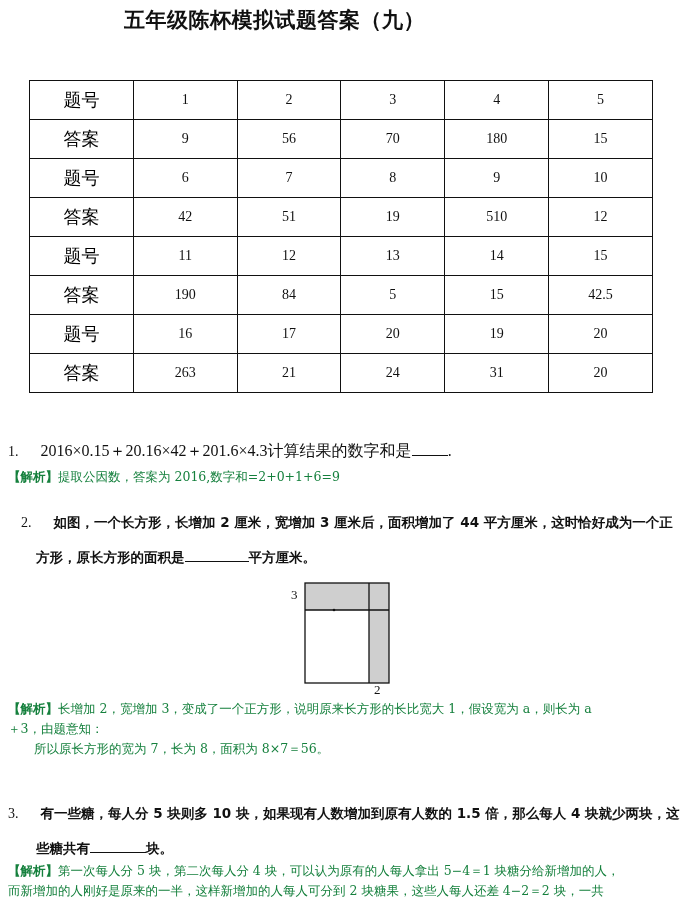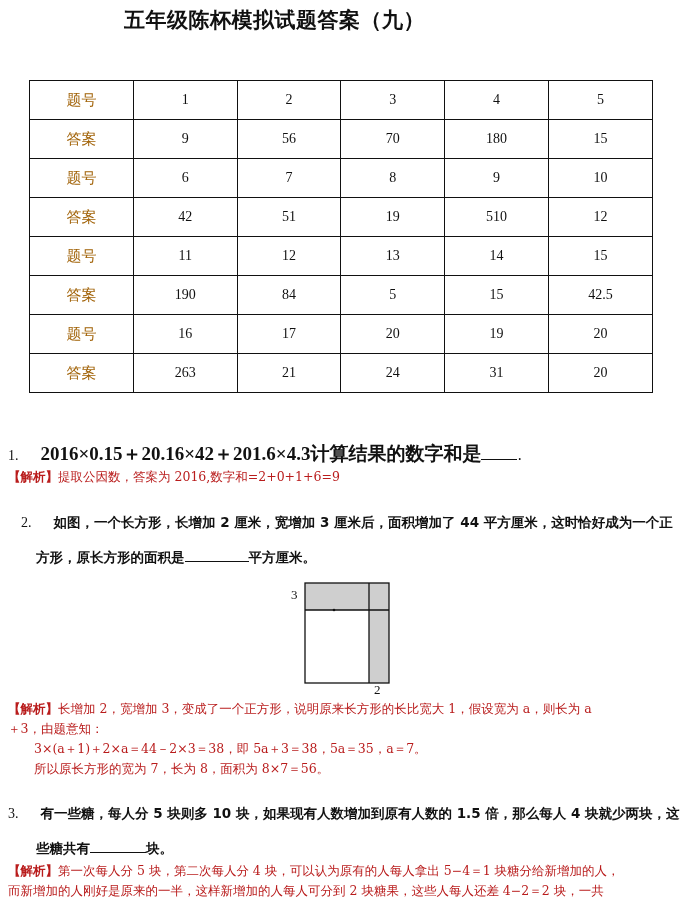--- a/index.html
+++ b/index.html
@@ -16,31 +16,31 @@
   table.answers {
     position: absolute; left: 29px; top: 80px;
     border-collapse: collapse; width: 624px;
   }
   table.answers td {
     border: 1.3px solid #111; height: 38px; text-align: center; vertical-align: middle;
     font-family: "Liberation Serif", "DejaVu Serif", serif; font-size: 14px;
     padding: 0; width: 104px;
   }
   table.answers td.label {
-    font-family: "DejaVu Sans", "Liberation Sans", sans-serif; font-size: 15px; color: #a16207;
+    font-family: "DejaVu Sans", "Liberation Sans", sans-serif; font-size: 18px; color: #000000;
   }
   .q { position: absolute; left: 8px; font-size: 14px; }
   .qnum { display: inline-block; width: 28px; font-family: "Liberation Serif", serif; }
   .qtext {
     font-family: "DejaVu Sans", "Liberation Sans", sans-serif; font-weight: bold; font-size: 13.5px;
   }
   .blank { display: inline-block; border-bottom: 1.2px solid #111; height: 14px; vertical-align: baseline; }
   .sol {
     position: absolute; left: 8px; font-family: "DejaVu Serif", "Liberation Serif", serif;
-    font-size: 12.5px; color: #b91c1c; line-height: 20px;
+    font-size: 12.5px; color: #15803d; line-height: 20px;
   }
   .sol .tag { font-weight: bold; }
   .indent { padding-left: 26px; }
   .fig { position: absolute; left: 290px; top: 580px; width: 110px; height: 115px; }
 </style>
 </head>
 <body>
 
 <div class="title">五年级陈杯模拟试题答案（九）</div>
 
@@ -108,21 +108,21 @@
         <td>21</td>
         <td>24</td>
         <td>31</td>
         <td>20</td>
       </tr>
     </tbody>
 </table>
 
 <div class="q" style="top:441px;">
   <span class="qnum">1.</span>
-  <span class="qtext" style="font-weight:bold;font-family:'Liberation Serif',serif;font-size:19px;">2016×0.15＋20.16×42＋201.6×4.3计算结果的数字和是</span><span class="blank" style="width:36px;"></span><span>.</span>
+  <span class="qtext" style="font-weight:normal;font-family:'Liberation Serif',serif;font-size:16px;">2016×0.15＋20.16×42＋201.6×4.3计算结果的数字和是</span><span class="blank" style="width:36px;"></span><span>.</span>
 </div>
 <div class="sol" style="top:467px;">
   <span class="tag">【解析】</span><span>提取公因数，答案为 2016,数字和=2+0+1+6=9</span>
 </div>
 
 <div class="q" style="top:514px;margin-left:13px;">
   <span class="qnum">2.</span>
   <span class="qtext">如图，一个长方形，长增加 2 厘米，宽增加 3 厘米后，面积增加了 44 平方厘米，这时恰好成为一个正</span>
 </div>
 <div class="q" style="top:547px; left:36px;">
@@ -138,21 +138,20 @@
     <line x1="79" y1="3" x2="79" y2="103" stroke="#111" stroke-width="1.3"></line>
     <circle cx="44" cy="30" r="1.3" fill="#111"></circle>
   </svg>
   <span style="position:absolute;left:1px;top:7px;font-size:13px;font-family:'Liberation Serif',serif;">3</span>
   <span style="position:absolute;left:84px;top:102px;font-size:13px;font-family:'Liberation Serif',serif;">2</span>
 </div>
 
 <div class="sol" style="top:699px; width:672px;">
   <div><span class="tag">【解析】</span><span>长增加 2，宽增加 3，变成了一个正方形，说明原来长方形的长比宽大 1，假设宽为 a，则长为 a</span></div>
   <div>＋3，由题意知：</div>
-  <div class="indent">3×(a＋1)＋2×a＝44－2×3＝38，即 5a＋3＝38，5a＝35，a＝7。</div>
   <div class="indent">所以原长方形的宽为 7，长为 8，面积为 8×7＝56。</div>
 </div>
 
 <div class="q" style="top:805px;">
   <span class="qnum">3.</span>
   <span class="qtext">有一些糖，每人分 5 块则多 10 块，如果现有人数增加到原有人数的 1.5 倍，那么每人 4 块就少两块，这</span>
 </div>
 <div class="q" style="top:838px; left:36px;">
   <span class="qtext">些糖共有</span><span class="blank" style="width:56px;"></span><span class="qtext">块。</span>
 </div>

